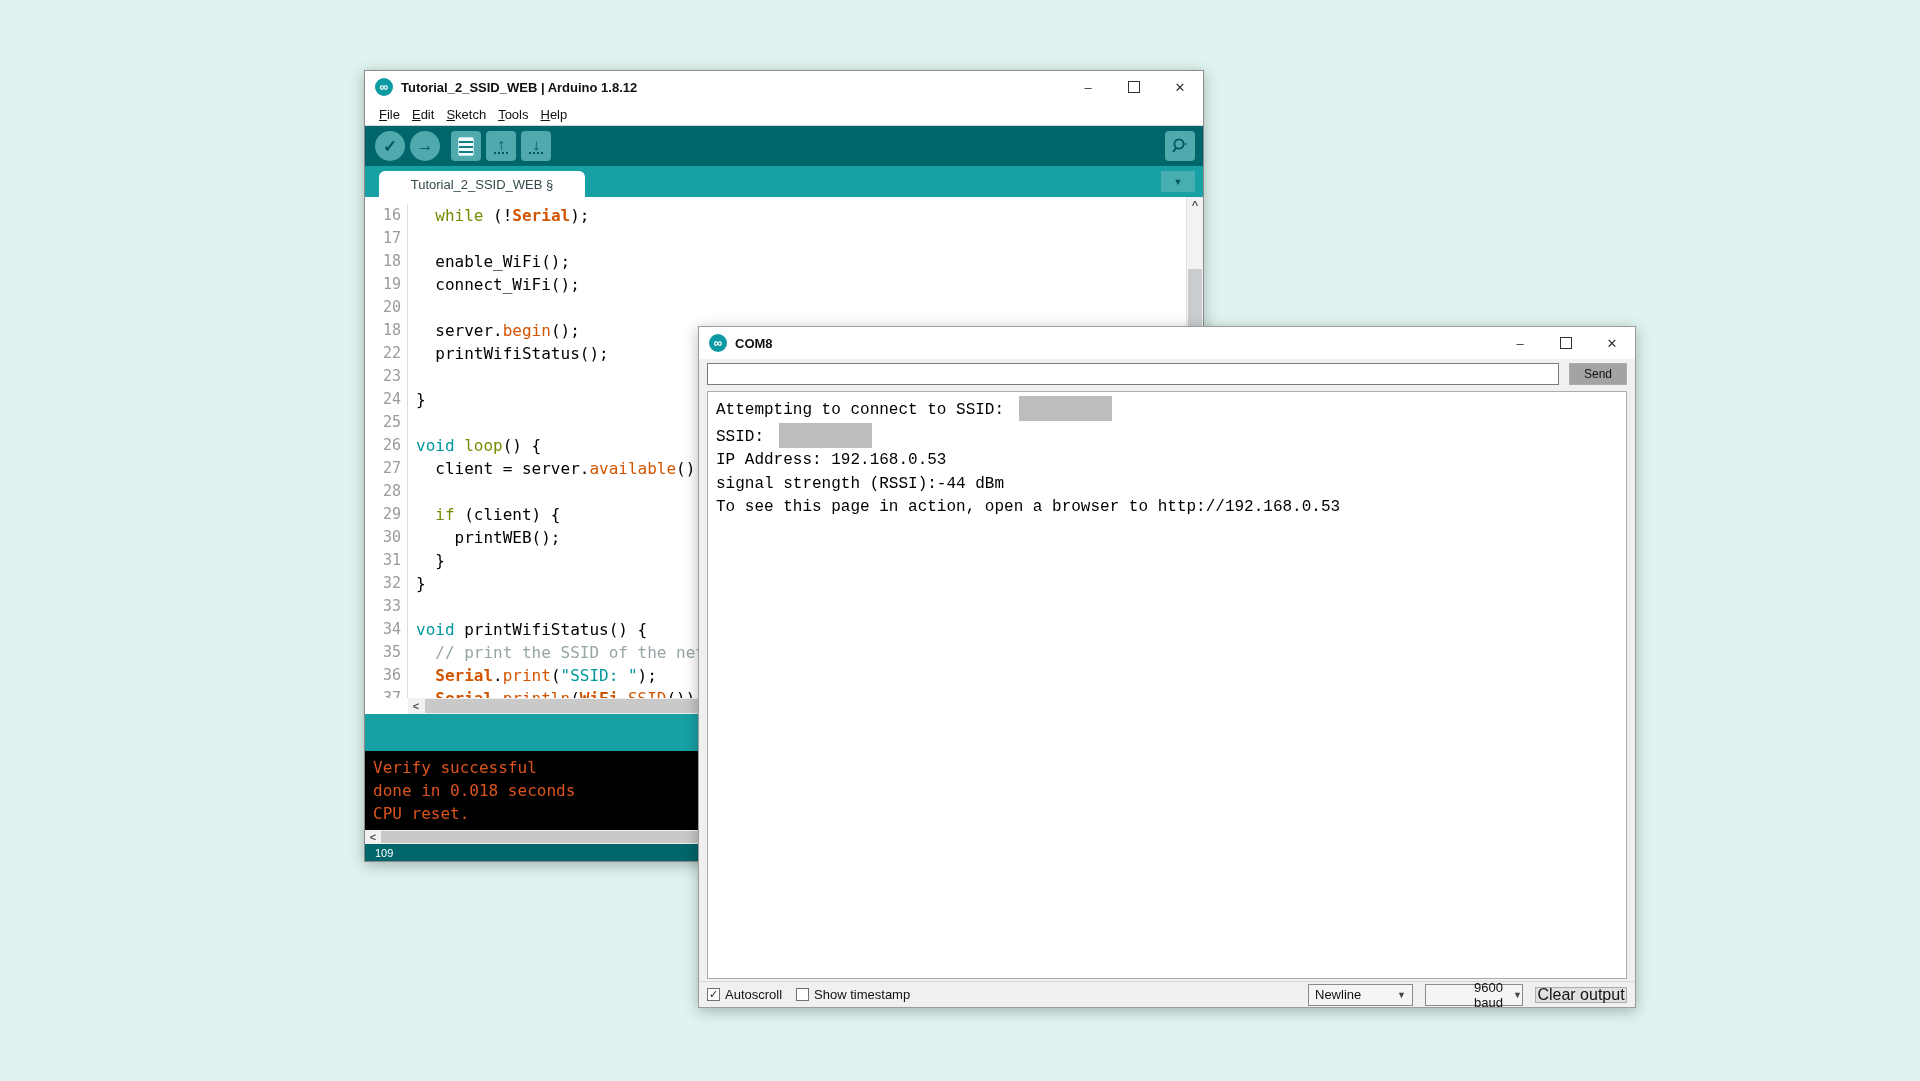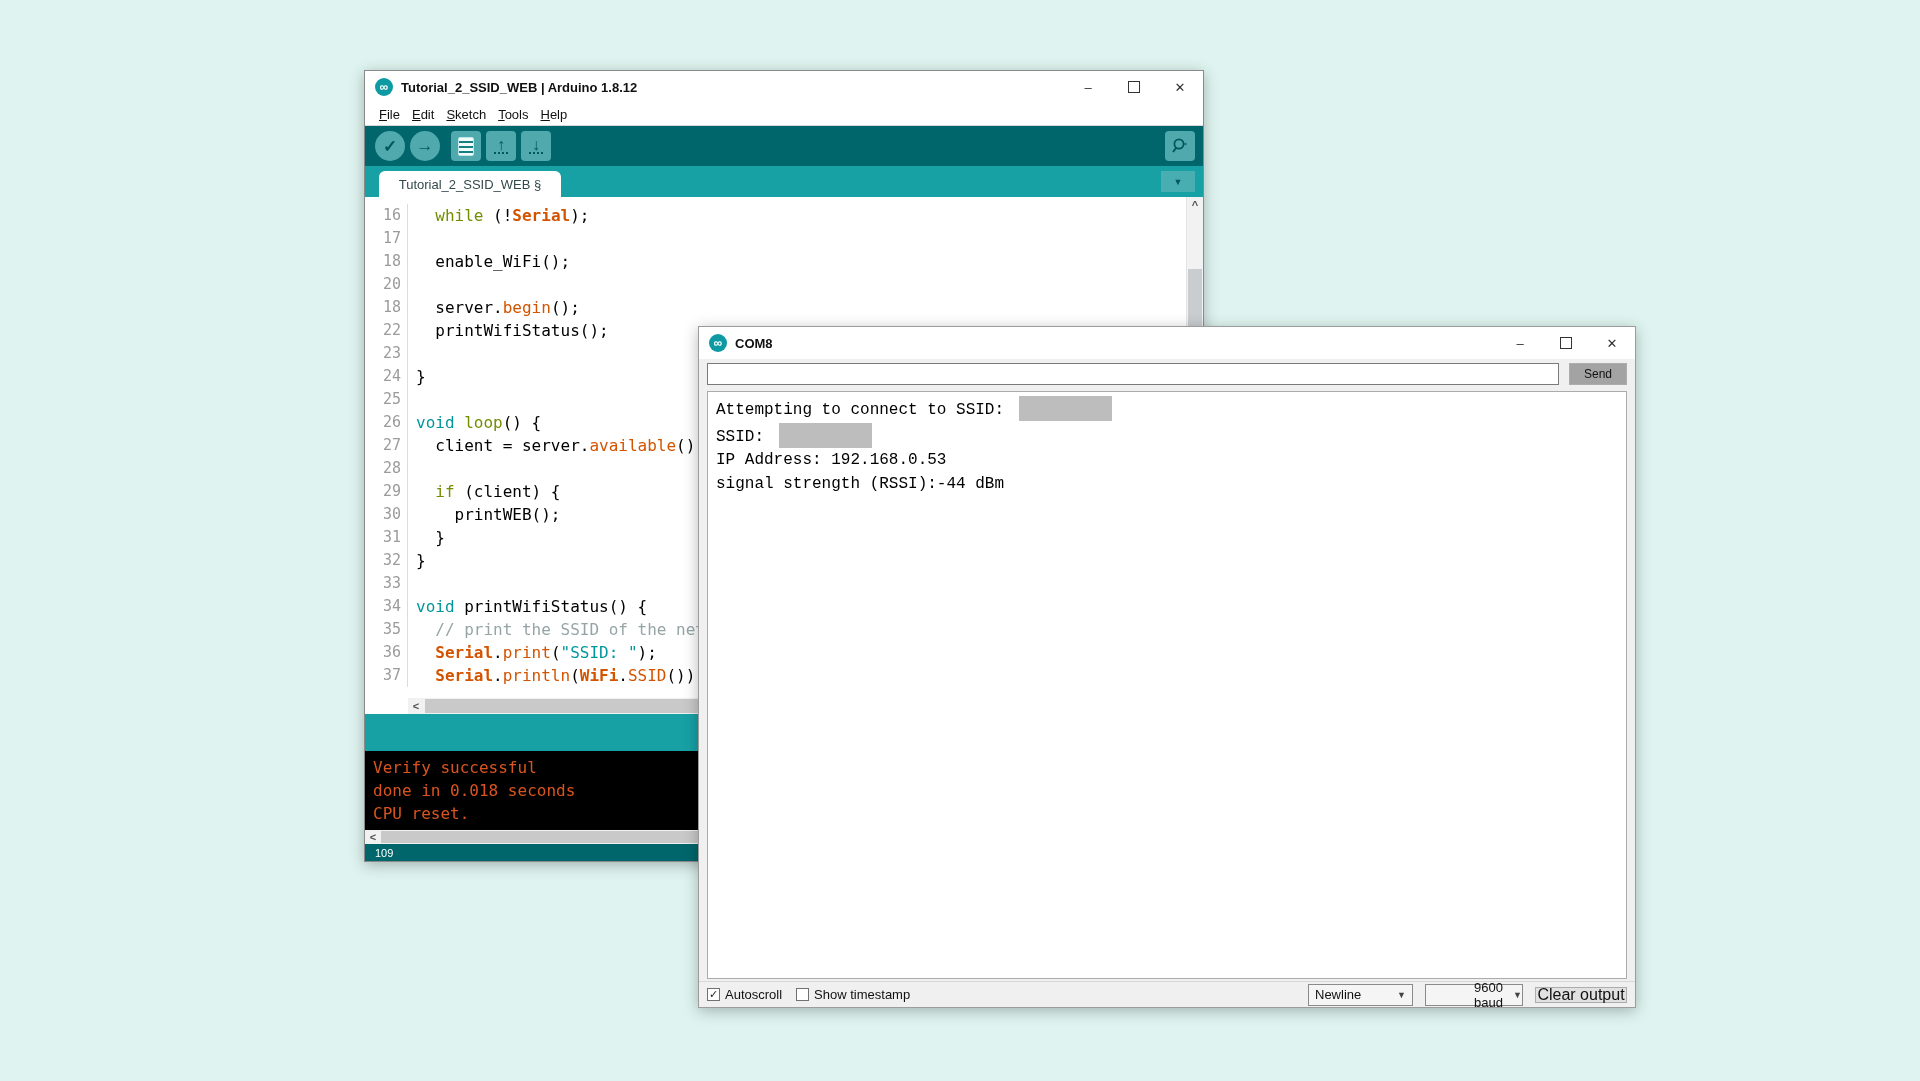--- a/index.html
+++ b/index.html
@@ -27,21 +27,21 @@
         color:#00575C;font-weight:bold;margin-right:5px;}
   .tbtn.circle{border-radius:50%;font-size:17px;}
   .tbtn.sq{border-radius:4px;font-size:16px;}
   .tbtn .stack{display:flex;flex-direction:column;align-items:center;line-height:11px;}
   .tbtn .tray{display:block;width:14px;border-bottom:2px dotted #00575C;margin-top:2px;}
   .docicon{width:14px;height:17px;background:#F2FBFB;border-radius:2px;
            background-image:repeating-linear-gradient(#F2FBFB 0 3px,#147E83 3px 5px);border:1px solid #BFE6E7;}
   .serialbtn{position:absolute;right:8px;top:5px;margin:0;}
   .tabstrip{position:absolute;left:0;right:0;top:95px;height:31px;background:#17A1A5;}
   .tab{position:absolute;left:14px;bottom:0;height:26px;min-width:150px;background:#fff;border-radius:6px 6px 0 0;
-       display:flex;align-items:center;justify-content:center;font-size:13px;color:#33494B;padding:0 16px;}
+       display:flex;align-items:center;justify-content:center;font-size:13px;color:#33494B;padding:0 28px;}
   .tabdrop{position:absolute;right:8px;top:5px;width:34px;height:21px;background:#49AEB2;display:flex;align-items:center;justify-content:center;
            color:#00575C;font-size:9px;}
 
   
   .editor{position:absolute;left:0;right:0;top:126px;height:501px;background:#fff;overflow:hidden;}
   .codewrap{position:absolute;left:0;top:0;right:17px;padding-top:7px;}
   .cl{display:flex;height:23px;line-height:23px;font-family:"DejaVu Sans Mono",monospace;font-size:16px;white-space:pre;}
   .ln{flex:0 0 43px;text-align:right;padding-right:6px;color:#9B9B9B;border-right:1px solid #DCDCDC;box-sizing:border-box;font-size:15px;}
   .ct{padding-left:8px;color:#000;}
   .tok-k{color:#728E00;}
@@ -155,20 +155,21 @@
       <div class="tabdrop">
         <span>▼</span>
       </div>
     </div>
 
     <div class="editor">
       <div class="codewrap" id="code-lines">
           <div class="cl"><span class="ln">16</span><span class="ct"><span>  </span><span class="tok-k">while</span><span> (!</span><span class="tok-c">Serial</span><span>);</span></span></div>
           <div class="cl"><span class="ln">17</span><span class="ct"></span></div>
           <div class="cl"><span class="ln">18</span><span class="ct"><span>  enable_WiFi();</span></span></div>
+          <div class="cl"><span class="ln">19</span><span class="ct"><span>  connect_WiFi();</span></span></div>
           <div class="cl"><span class="ln">20</span><span class="ct"></span></div>
           <div class="cl"><span class="ln">18</span><span class="ct"><span>  server.</span><span class="tok-f">begin</span><span>();</span></span></div>
           <div class="cl"><span class="ln">22</span><span class="ct"><span>  printWifiStatus();</span></span></div>
           <div class="cl"><span class="ln">23</span><span class="ct"></span></div>
           <div class="cl"><span class="ln">24</span><span class="ct"><span>}</span></span></div>
           <div class="cl"><span class="ln">25</span><span class="ct"></span></div>
           <div class="cl"><span class="ln">26</span><span class="ct"><span class="tok-t">void</span><span> </span><span class="tok-k">loop</span><span>() {</span></span></div>
           <div class="cl"><span class="ln">27</span><span class="ct"><span>  client = server.</span><span class="tok-f">available</span><span>();</span></span></div>
           <div class="cl"><span class="ln">28</span><span class="ct"></span></div>
           <div class="cl"><span class="ln">29</span><span class="ct"><span>  </span><span class="tok-k">if</span><span> (client) {</span></span></div>
@@ -226,20 +227,21 @@
     <div class="sendrow">
       <input class="serialinput" value="" style="">
       <div class="sendbtn">Send</div>
     </div>
 
     <div class="output" id="serial-output">
         <div class="sline">Attempting to connect to SSID: <span class="redact"></span></div>
         <div class="sline">SSID: <span class="redact"></span></div>
         <div class="sline">IP Address: 192.168.0.53</div>
         <div class="sline">signal strength (RSSI):-44 dBm</div>
+        <div class="sline">To see this page in action, open a browser to http://192.168.0.53</div>
       </div>
 
     <div class="sbottom">
       <span class="chk">
         <span class="box">✓</span>
         <span>Autoscroll</span>
       </span>
       <span class="chk">
         <span class="box"></span>
         <span>Show timestamp</span>

